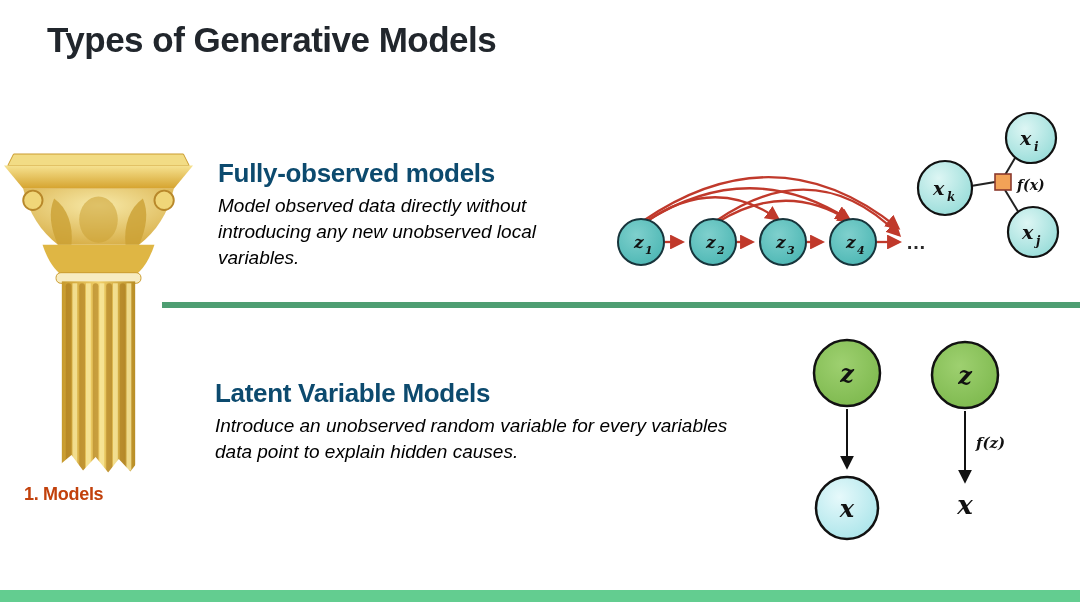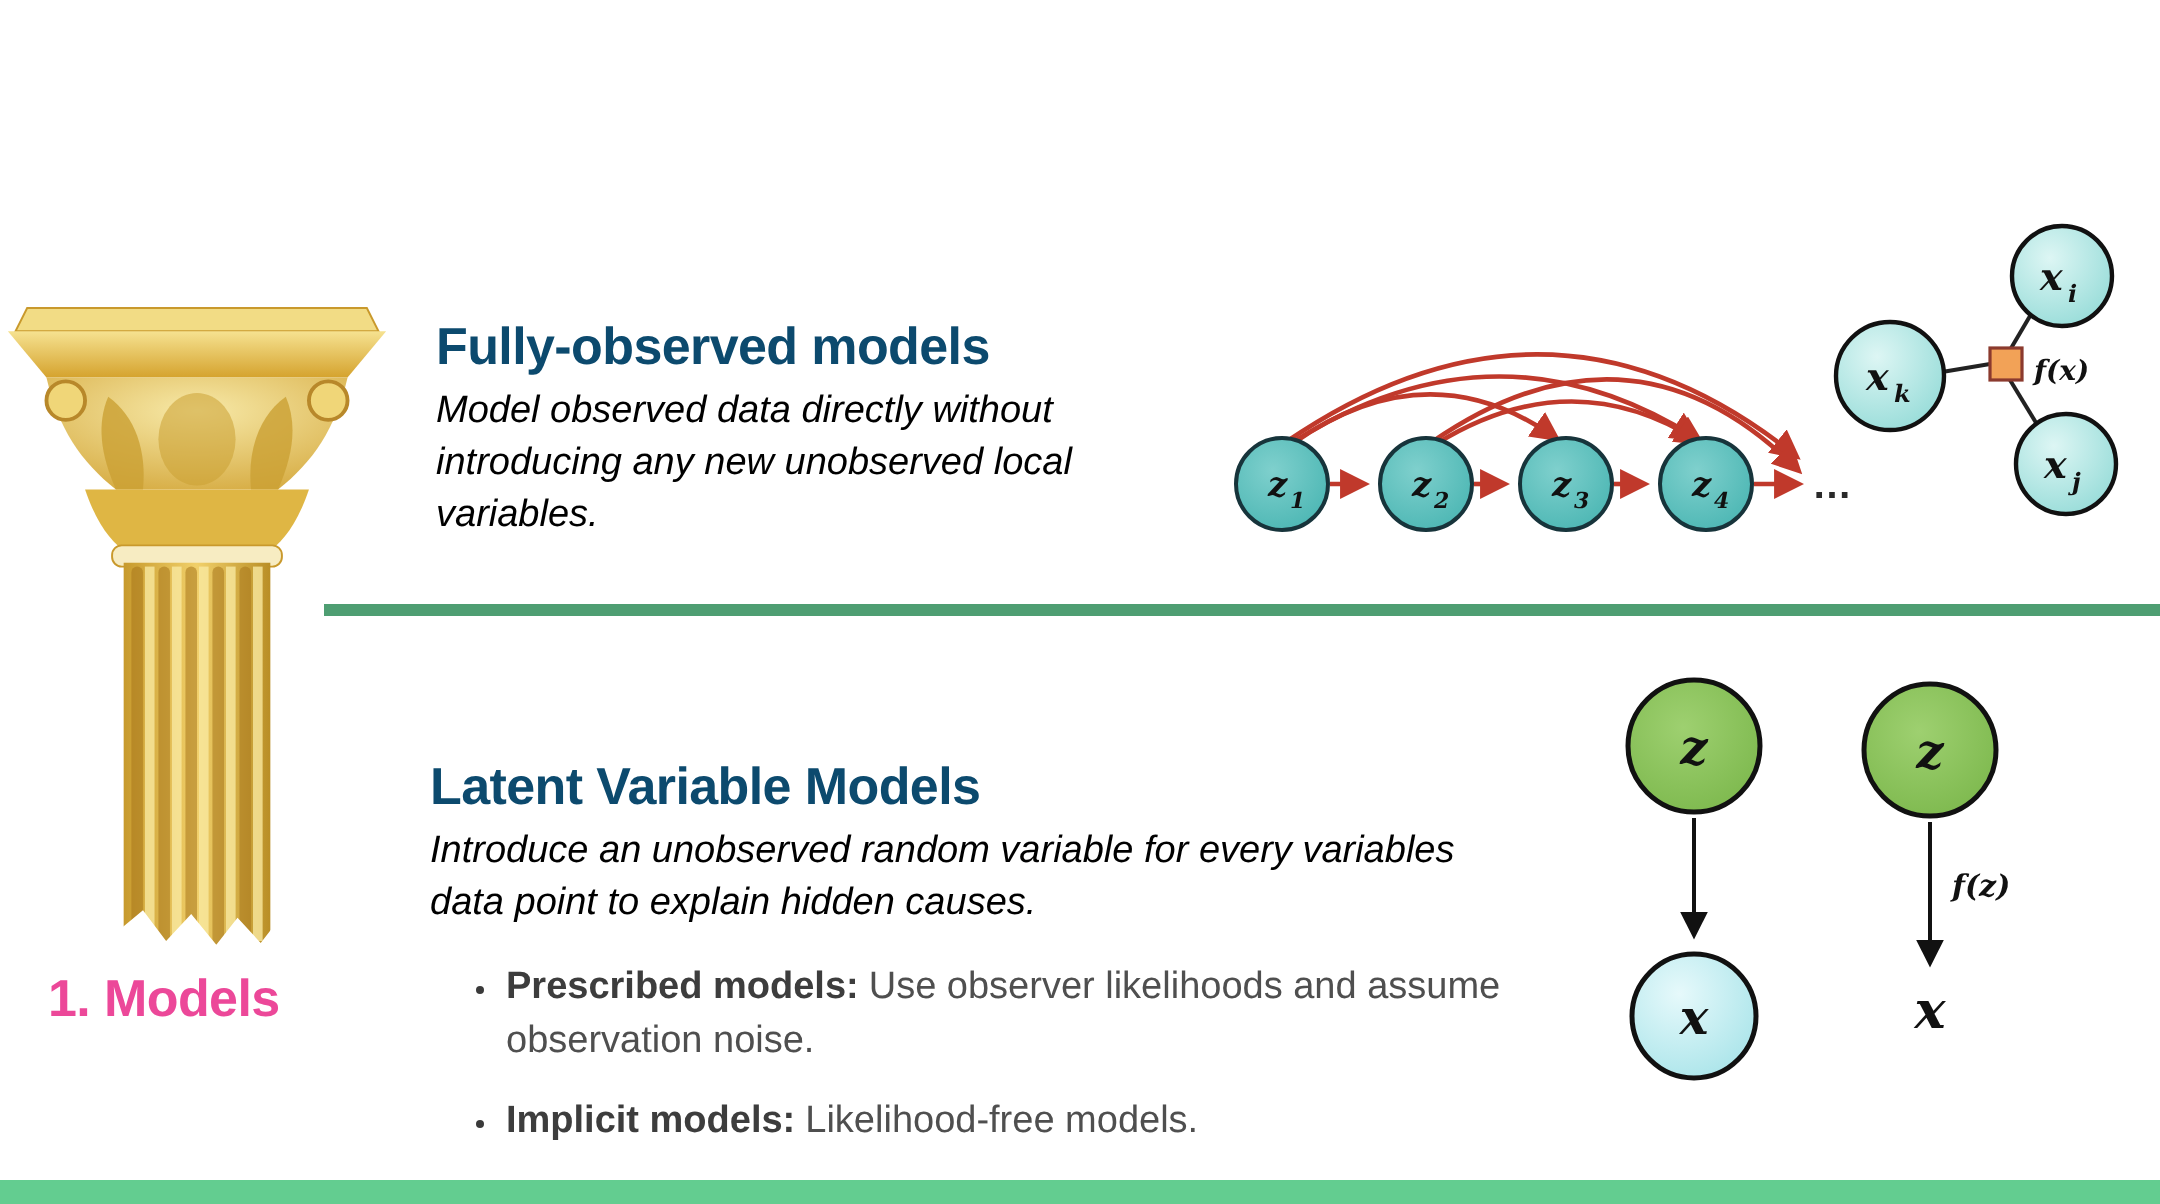--- a/index.html
+++ b/index.html
@@ -8,21 +8,21 @@
     overflow:hidden;font-family:"Liberation Sans",sans-serif;
   }
   .title{
     position:absolute;left:47px;top:20px;margin:0;
     font-size:35px;font-weight:800;letter-spacing:-0.5px;color:#21262c;
   }
   
   .pillar{position:absolute;left:2px;top:144px;width:193px;height:350px;}
   .pillar-caption{
     position:absolute;left:24px;top:484px;margin:0;
-    font-size:26px;font-weight:800;color:#ec4899;letter-spacing:-0.3px;
+    font-size:18px;font-weight:800;color:#c2410c;letter-spacing:-0.3px;
   }
   
   .section{position:absolute;}
   .sec-fully{left:218px;top:158px;width:400px;}
   .sec-latent{left:215px;top:338px;width:560px;margin-top:40px;}
   .sec-heading{
     margin:0 0 4px 0;font-size:26px;font-weight:800;color:#0c4a6e;letter-spacing:-0.3px;
   }
   .sec-desc{
     margin:0;font-style:italic;font-size:19px;line-height:1.38;color:#000000;
@@ -49,20 +49,21 @@
   }
   .footer-bar{
     position:absolute;left:0;top:590px;width:1080px;height:12px;background:#63cd90;
   }
 </style>
 </head>
 <body>
 
 <div class="slide">
 
+  <h1 class="title">Types of Generative Models</h1>
 
   <svg class="pillar" viewBox="0 0 200 350" aria-hidden="true">
     <defs>
       <linearGradient id="goldV" x1="0" y1="0" x2="0" y2="1">
         <stop offset="0" stop-color="#f6e291"></stop>
           <stop offset="1" stop-color="#d5a32e"></stop>
       </linearGradient>
       <linearGradient id="goldH" x1="0" y1="0" x2="1" y2="0">
         <stop offset="0" stop-color="#c79a2d"></stop>
           <stop offset="0.5" stop-color="#f1d06a"></stop>
@@ -186,24 +187,20 @@
     </g>
     <rect x="95" y="76" width="16" height="16" fill="#f2a257" stroke="#8b3a2e" stroke-width="1.6"></rect>
     <text class="serif-label" x="117" y="92" font-size="14" fill="#111">f(x)</text>
   </svg>
 
   <hr class="divider">
 
   <div class="section sec-latent">
     <h2 class="sec-heading">Latent Variable Models</h2>
     <p class="sec-desc">Introduce an unobserved random variable for every variables data point to explain hidden causes.</p>
-    <ul class="bullets">
-      <li><span class="bullet-term">Prescribed models:</span><span class="bullet-text">Use observer likelihoods and assume observation noise.</span></li>
-      <li><span class="bullet-term">Implicit models:</span><span class="bullet-text">Likelihood-free models.</span></li>
-    </ul>
   </div>
 
   <svg class="latent-svg" viewBox="0 0 235 220">
     <defs>
       <marker id="ba" viewBox="0 0 10 10" refX="8" refY="5" markerWidth="7" markerHeight="7" orient="auto-start-reverse">
         <path d="M0,0 L10,5 L0,10 z" fill="#111"></path>
       </marker>
       <radialGradient id="greenNode" cx="0.42" cy="0.36" r="0.9">
         <stop offset="0" stop-color="#9ed070"></stop>
           <stop offset="1" stop-color="#74b244"></stop>

